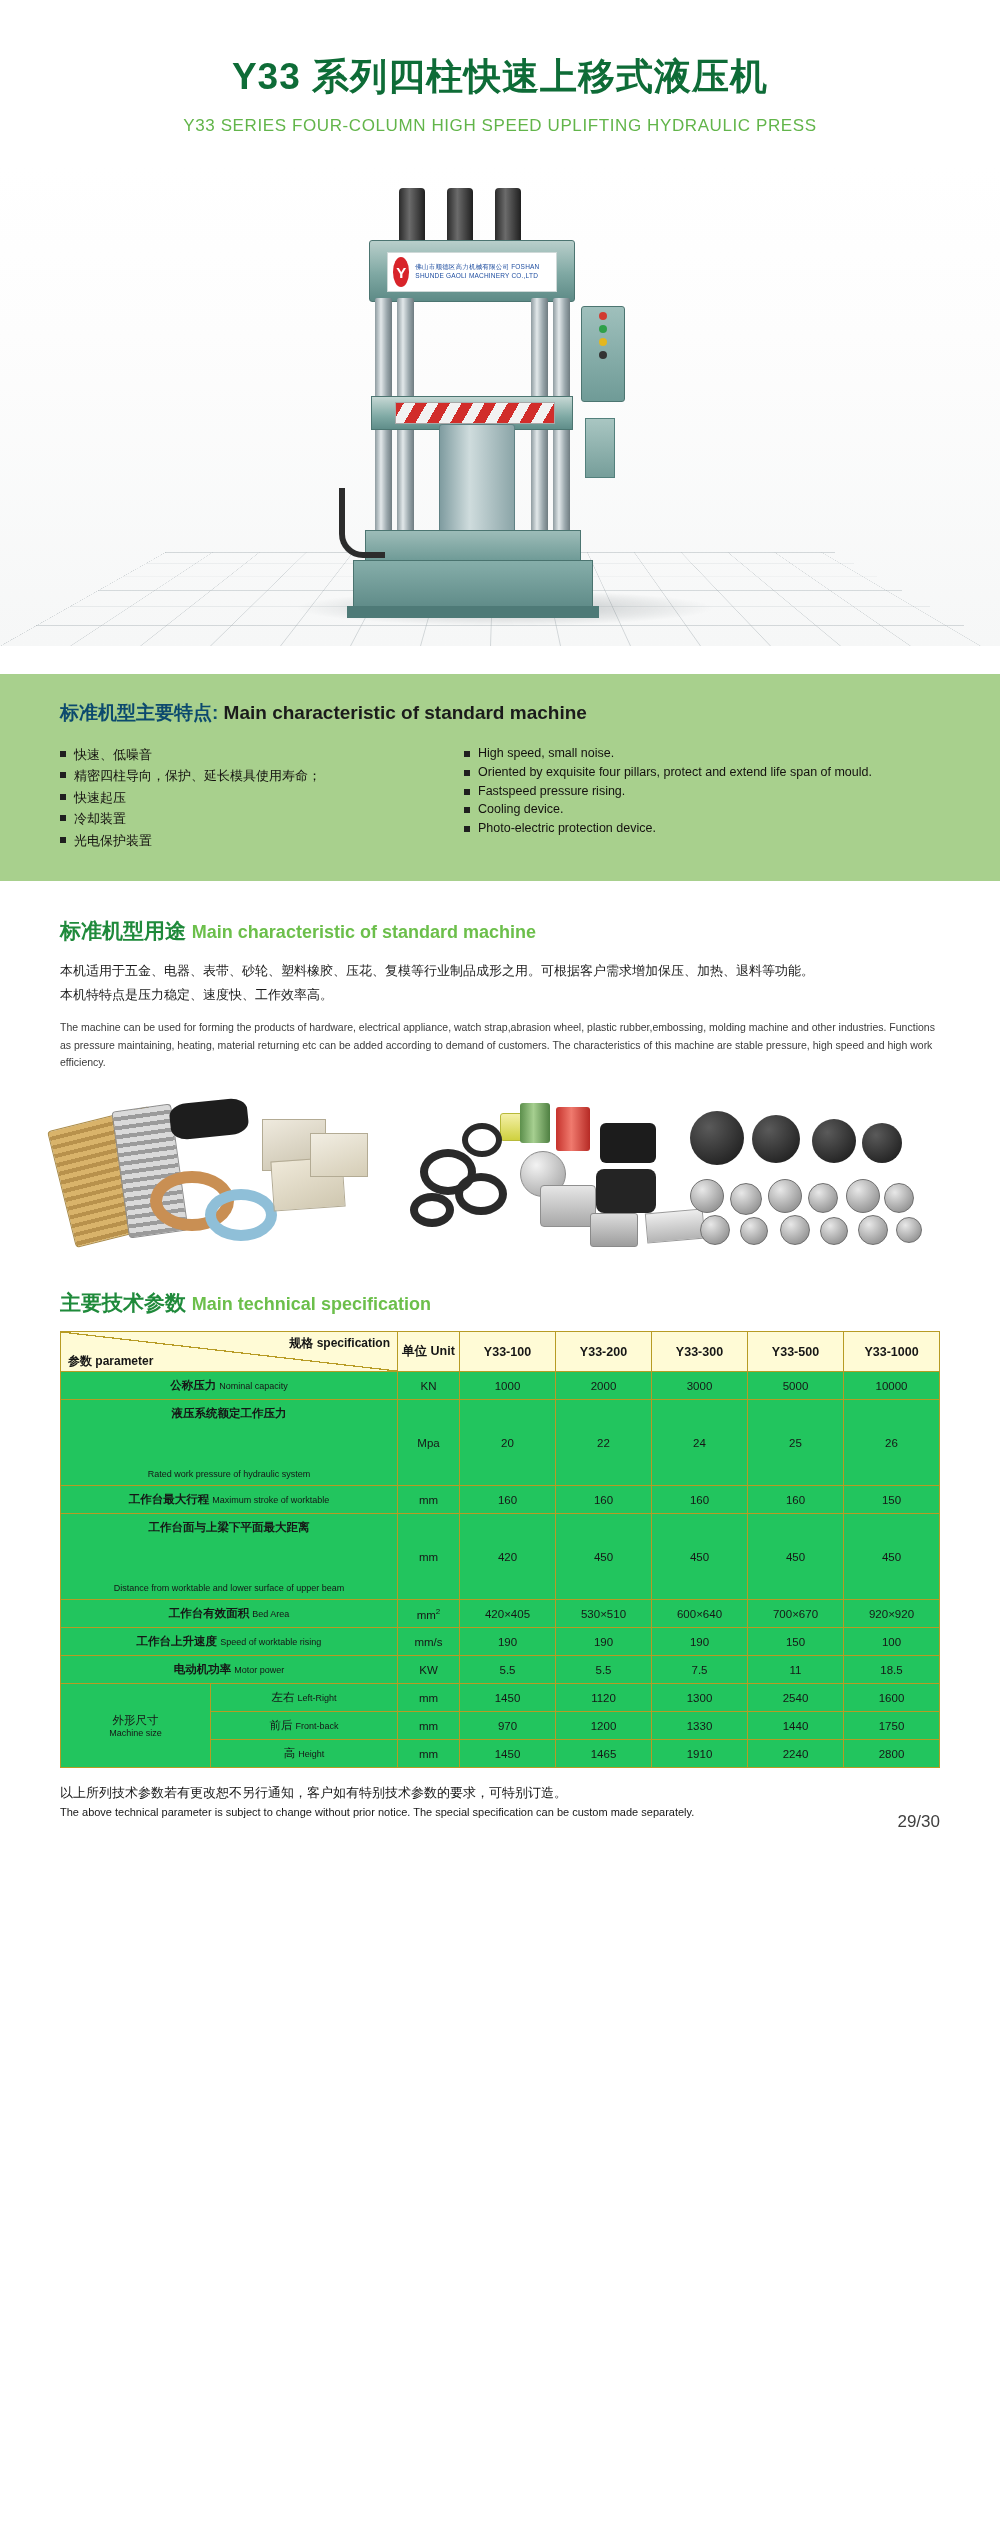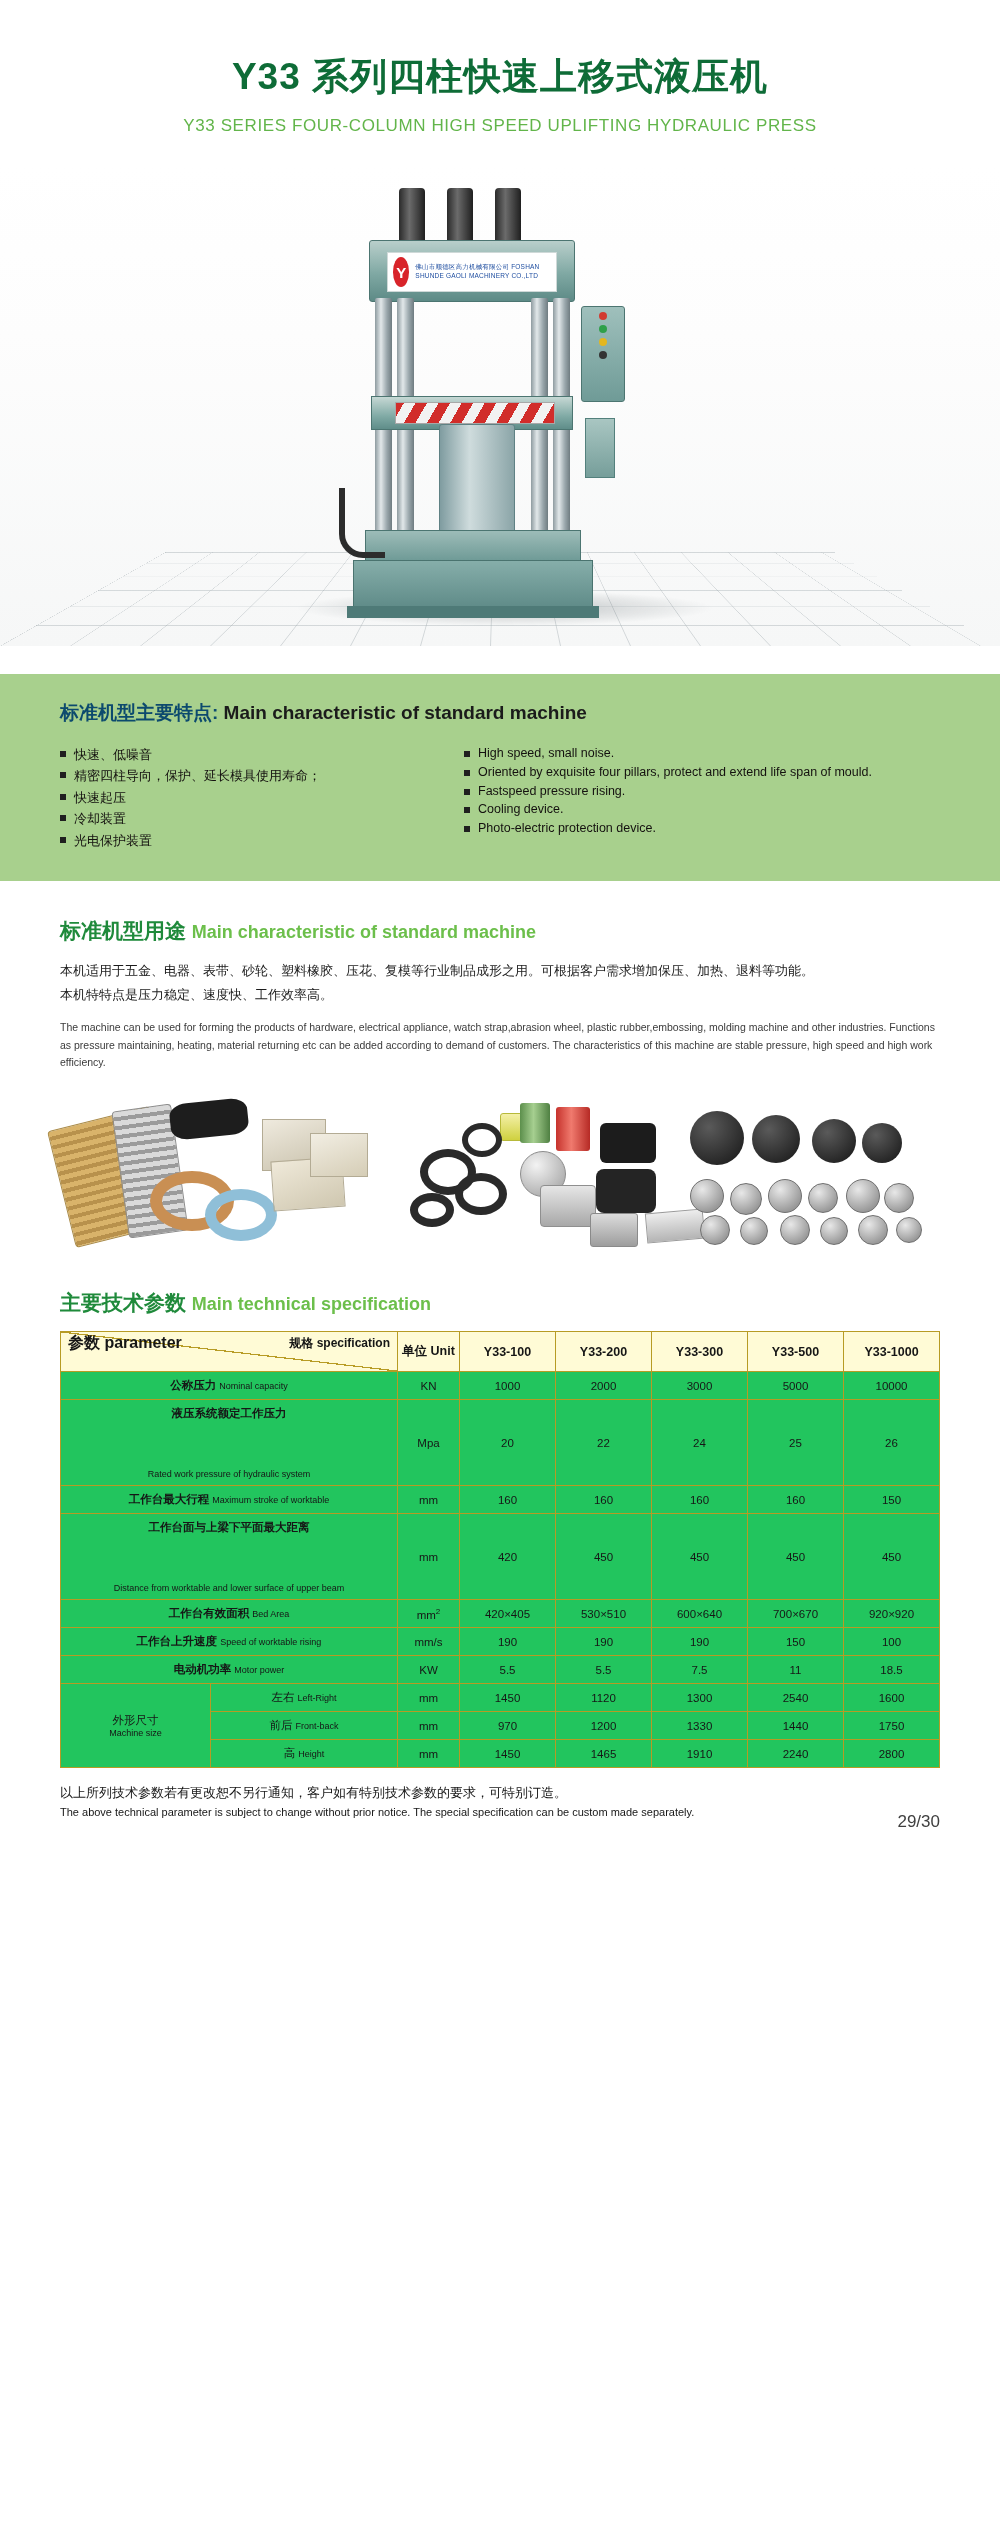--- a/index.html
+++ b/index.html
@@ -136,21 +136,21 @@
     font-size:11.5px; color:#161616; padding:6px 3px;
   }
   table.spec thead th { background:#fffbd6; font-weight:bold; font-size:12.5px; padding:8px 3px; }
   .hdr-diag { position:relative; padding:0 !important; height:40px; width:215px; }
   .hdr-diag .line { position:absolute; left:0; top:0; width:100%; height:100%; }
   .hdr-diag .line:after{
     content:""; position:absolute; left:0; top:0; width:100%; height:100%;
     background:linear-gradient(to top right, transparent calc(50% - 0.6px), #b79b24 calc(50% - 0.6px), #b79b24 calc(50% + 0.6px), transparent calc(50% + 0.6px));
   }
   .hdr-diag .spec-lbl { position:absolute; right:7px; top:3px; font-size:12px; }
-  .hdr-diag .param-lbl { position:absolute; left:7px; bottom:17px; font-size:16px; }
+  .hdr-diag .param-lbl { position:absolute; left:7px; bottom:1px; font-size:12px; }
   td.rowname { text-align:center; font-size:12px; }
   td.rowname .cn { font-weight:bold; }
   td.rowname .en { font-size:9px; font-weight:normal; }
   td.rowname .en.block { display:block;margin-top:48px; }
   td.unit { width:62px; }
   td.val { width:96px; }
   .sizecell { width:150px; font-size:12px; }
   .sizecell .en { display:block; font-size:9px; }
   .subname { text-align:center; font-size:12px; }
   .subname .en { font-size:9px; }

